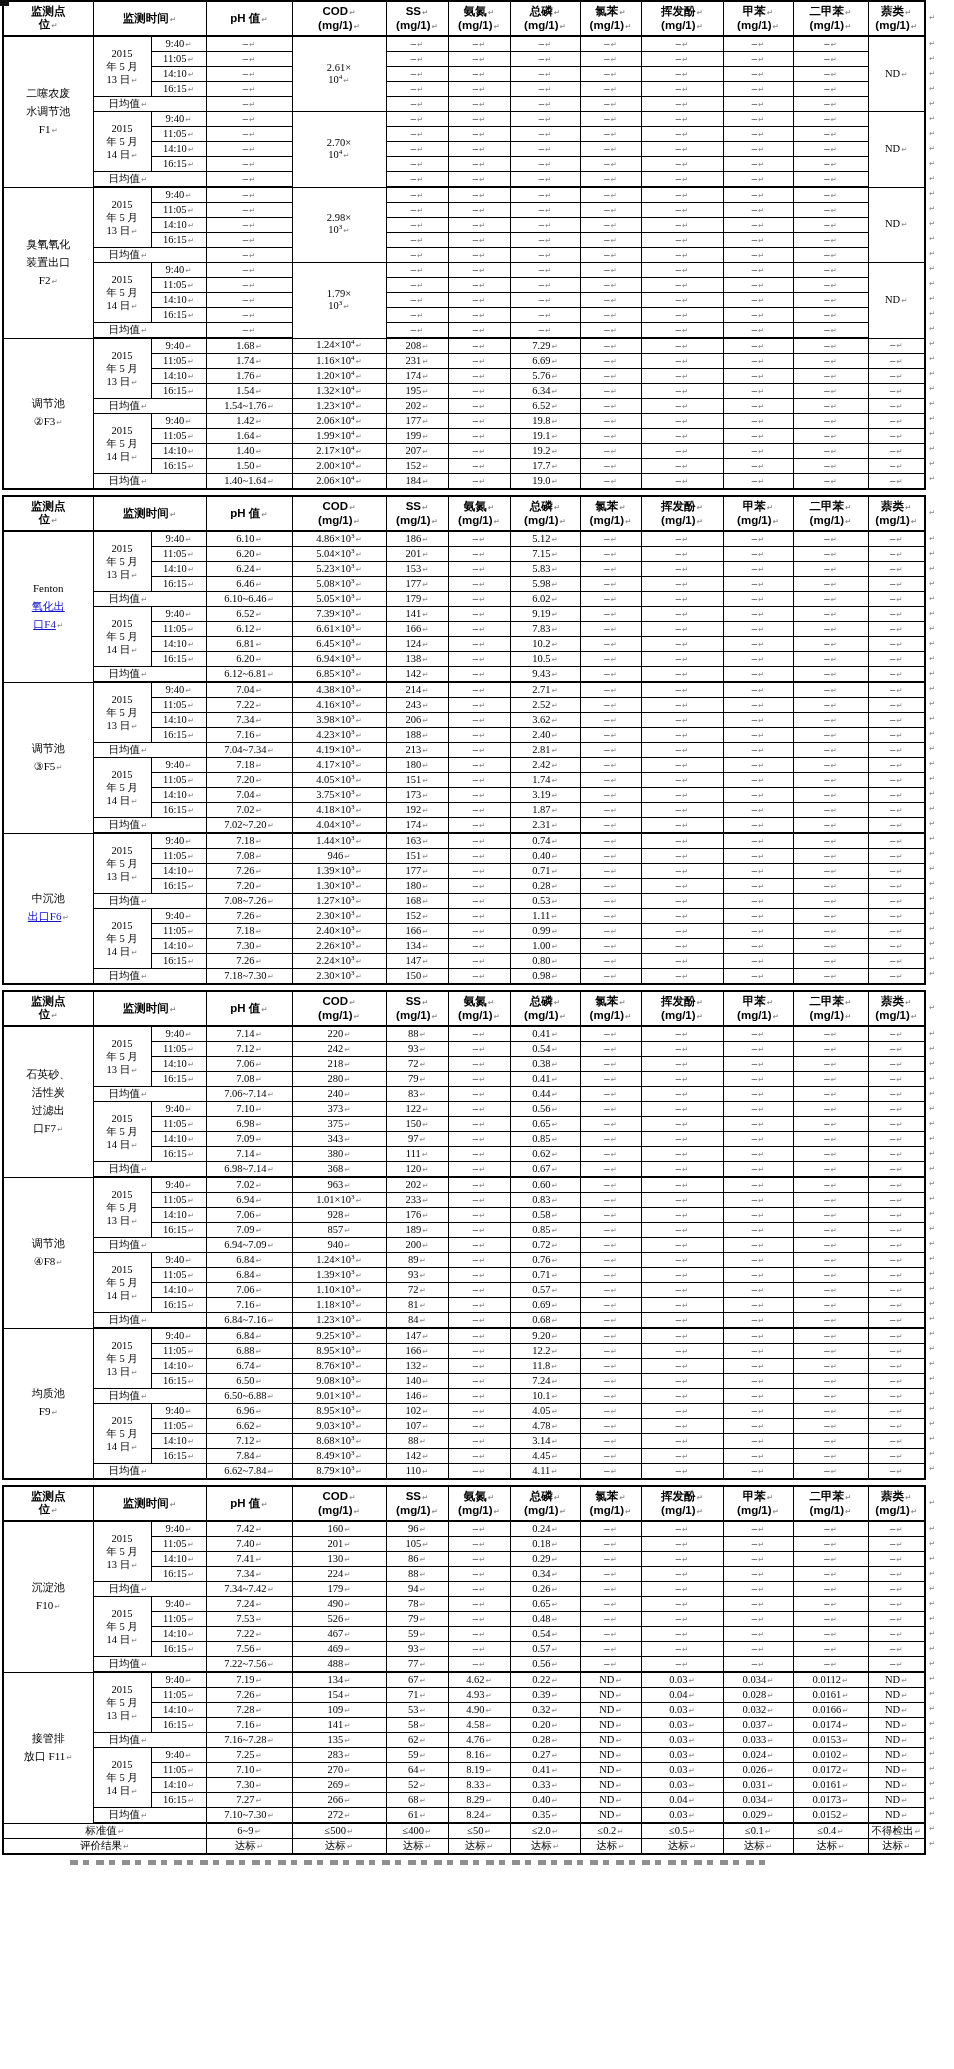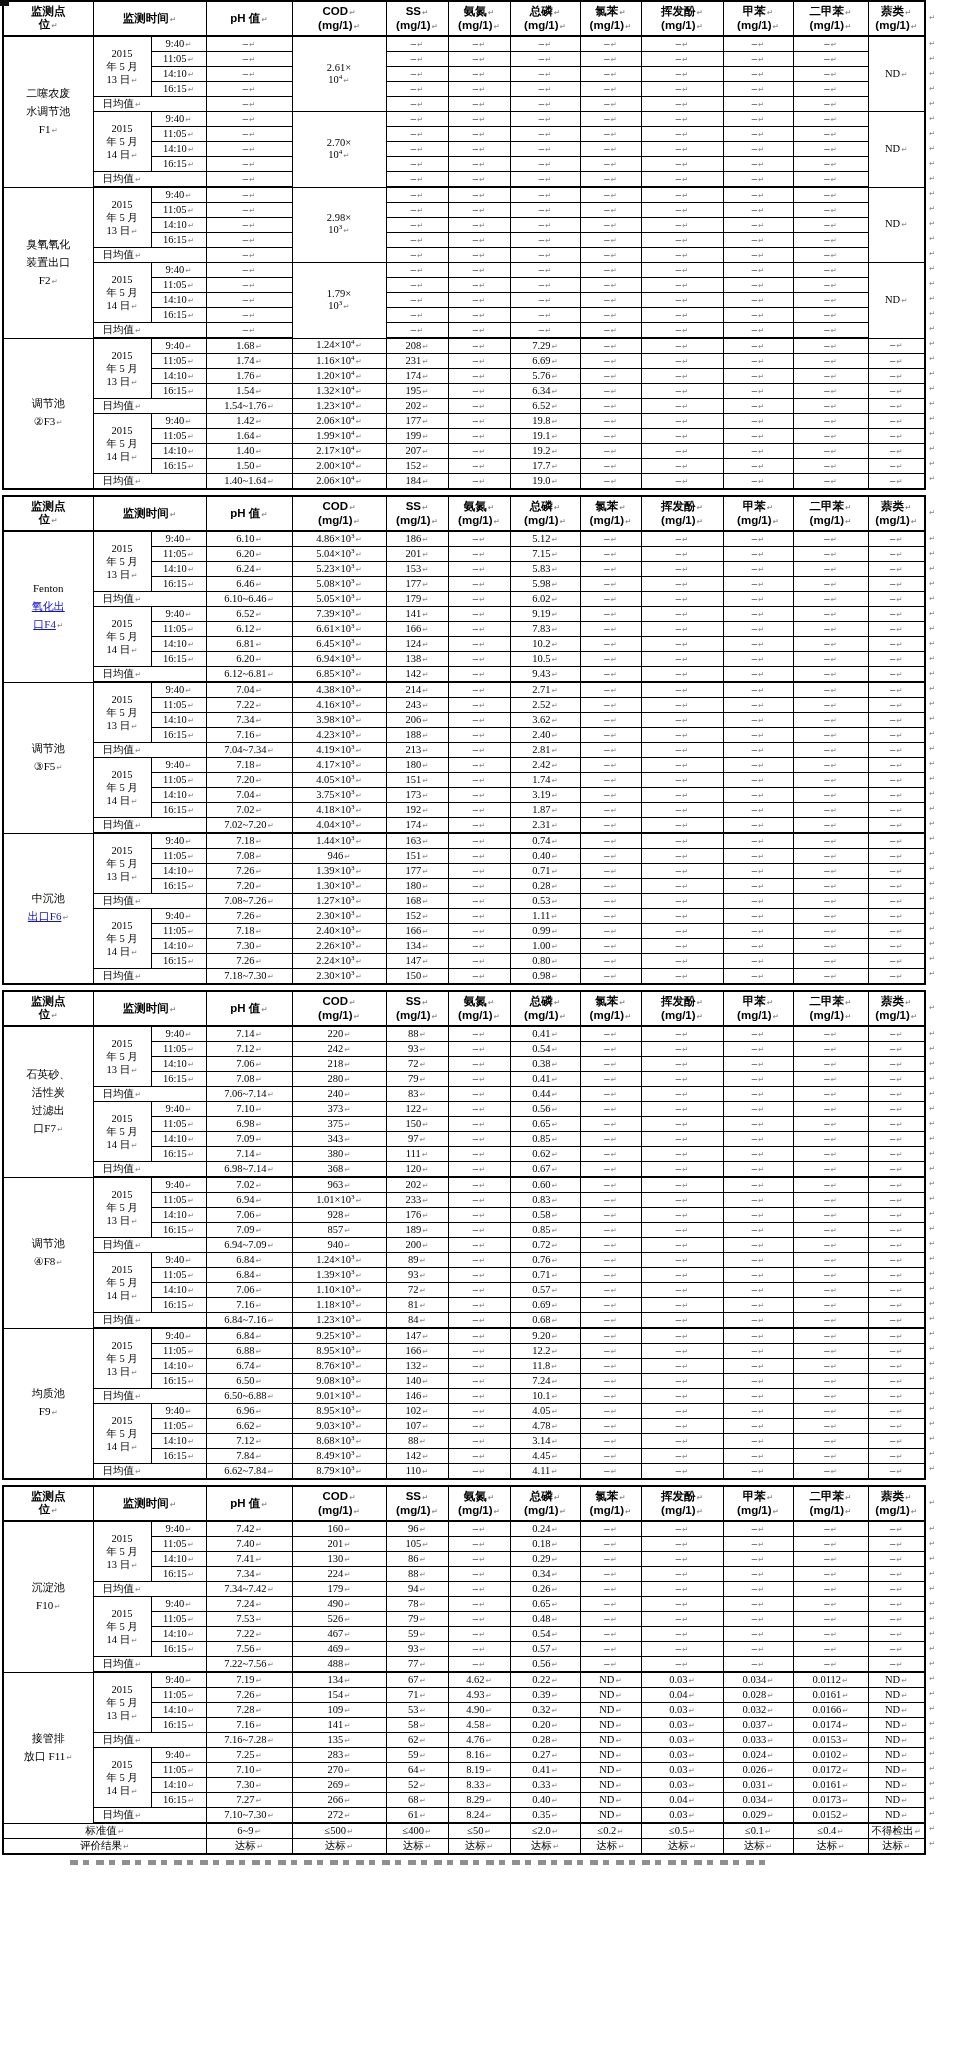--- a/index.html
+++ b/index.html
@@ -6,21 +6,21 @@
   body{width:954px;color:#000;font-family:"Liberation Serif","DejaVu Serif",serif;}
   .anchor{position:absolute;top:0;left:0;width:9px;height:6px;background:#111;}
   .twrap{display:flex;align-items:flex-start;margin:0 0 5px 2px;}
   table.tbl{border-collapse:collapse;table-layout:fixed;border:2px solid #000;}
   .tbl th,.tbl td{border:1px solid #000;text-align:center;vertical-align:middle;
     padding:0 1px;font-size:10.5px;line-height:12px;height:14px;overflow:hidden;}
   .tbl th{font-family:"Liberation Sans","DejaVu Sans",sans-serif;font-weight:bold;
     font-size:11.5px;line-height:13px;height:33px;border-bottom:2px solid #000;}
   td.pt{font-size:11px;line-height:18px;}
   td.date{font-size:10.5px;line-height:13px;}
-  td.avgl{text-align:left;padding-left:9px;}
+  td.avgl{text-align:left;padding-left:15px;}
   tr.bend>td{border-bottom:2px solid #000;}
   .pm{color:#8a8a8a;font-size:7.5px;margin-left:1px;font-family:"DejaVu Sans",sans-serif;}
   sup{font-size:7px;line-height:0;vertical-align:super;}
   .lnk{color:#1414cc;text-decoration:underline;text-align:center;}
   .gut{width:18px;display:flex;flex-direction:column;padding-left:3px;}
   .gut span{display:block;color:#8a8a8a;font-size:7.5px;font-family:"DejaVu Sans",sans-serif;}
   .gut .gh{height:36px;line-height:36px;}
   .gut .gr{height:15px;line-height:15px;}
   .cutline{margin:2px 0 0 70px;width:700px;height:5px;opacity:.55;
     background:repeating-linear-gradient(90deg,#333 0 8px,transparent 8px 13px,#333 13px 19px,transparent 19px 26px);}

